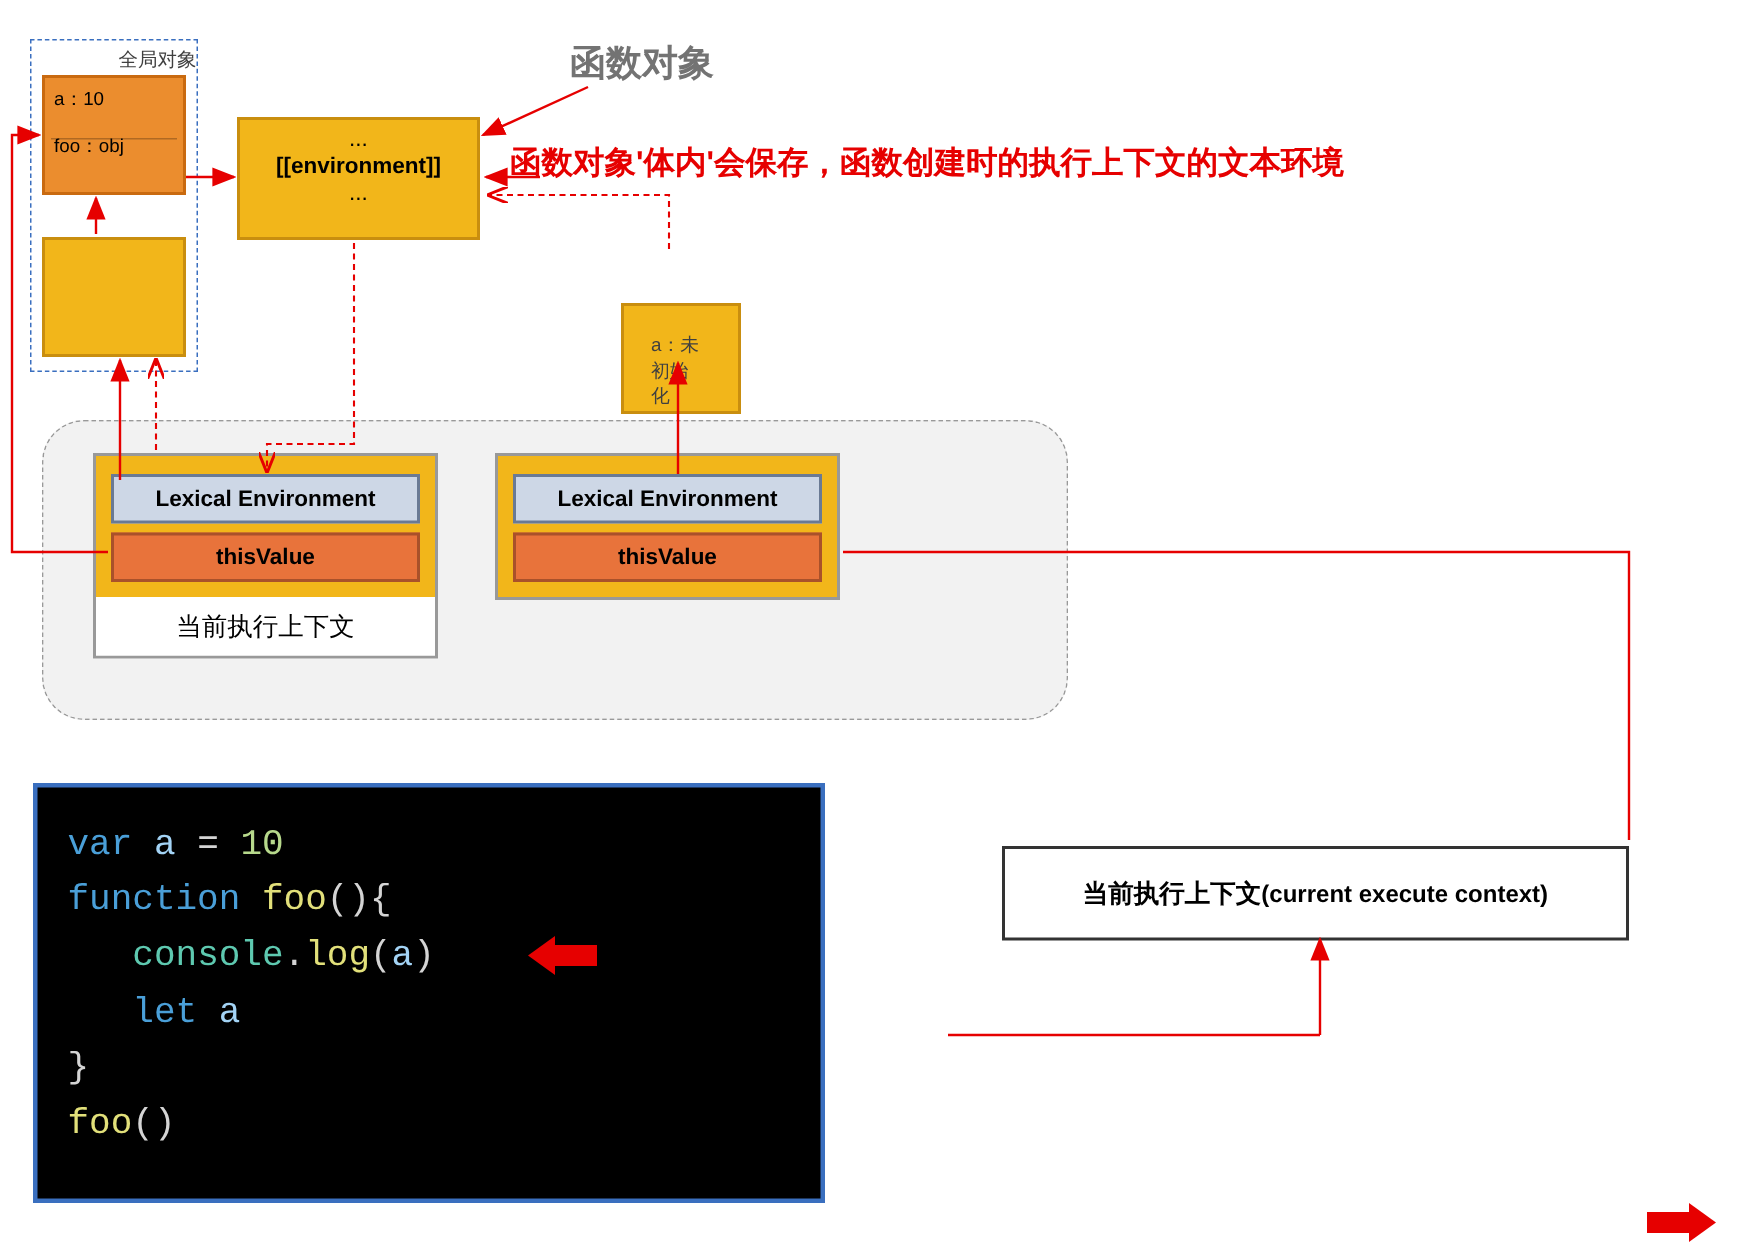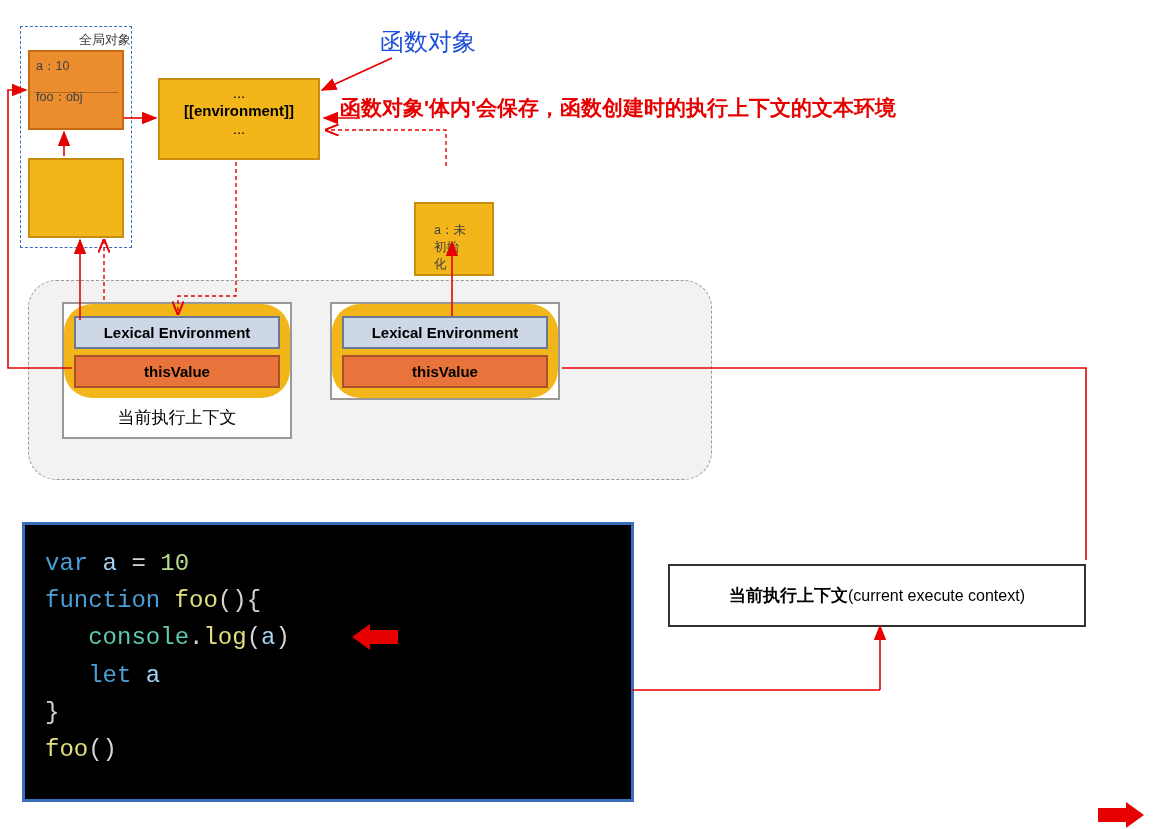--- a/index.html
+++ b/index.html
@@ -6,21 +6,21 @@
   body {
     margin: 0;
     padding: 0;
     width: 1174px;
     height: 829px;
     position: relative;
     font-family: "Microsoft YaHei", Arial, sans-serif;
     background: #fff;
   }
   .abs { position: absolute; }
-  .title { font-size: 24px; color: #1d4ed8; font-weight: 400; }
+  .title { font-size: 24px; color: #737373; font-weight: 700; }
   .red-text { color: #e60000; font-weight: 600; font-size: 21px; }
   .dashed-box {
     border: 1.5px dashed #3a6fbf;
     background: #fff;
   }
   .small-label { font-size: 13px; text-align: right; color: #404040; }
   .orange-box {
     background: #eb8d2e;
     border: 2px solid #c96a10;
   }
@@ -38,21 +38,20 @@
     border: 1.5px dashed #999;
     border-radius: 28px;
   }
   .exec-ctx {
     background: #fff;
     border: 2px solid #999;
   }
   .exec-ctx .header {
     background: #f2b61a;
     padding: 12px 10px 10px;
-    border-radius: 28px;
   }
   .lex-env {
     background: #cdd7e6;
     border: 2px solid #6a7a94;
     text-align: center;
     font-size: 15px;
     font-weight: 600;
     padding: 6px 4px;
     margin-bottom: 6px;
   }
@@ -88,22 +87,22 @@
   .obj { color: #5ec9b0; }
   .dim { color: #d4d4d4; }
   .cur-box {
     background: #fff;
     border: 2px solid #333;
     text-align: center;
     font-size: 17px;
     font-weight: 700;
     padding: 18px 10px;
   }
-  .cur-box .en { font-weight: 400; font-size: 16px; }
-  .prop-text { font-size: 12.5px; color: #404040; font-weight: 500; }
+  .cur-box .en { font-weight: 700; font-size: 16px; }
+  .prop-text { font-size: 12.5px; color: #000000; font-weight: 500; }
   .red-arrow-big {
     width: 46px; height: 22px;
     position: relative;
   }
   .red-arrow-big::before{
     content:""; position:absolute; left:0; top:4px;
     width:28px; height:14px; background:#e60000;
   }
   .red-arrow-big::after{
     content:""; position:absolute; left:28px; top:-2px;
@@ -153,21 +152,21 @@
   <div class="exec-label">当前执行上下文</div>
 </div>
 
 <div class="abs exec-ctx" style="left:330px; top:302px; width:230px;">
   <div class="header">
     <div class="lex-env">Lexical Environment</div>
     <div class="this-val">thisValue</div>
   </div>
 </div>
 
-<div class="abs code-block" style="left:22px; top:522px; width:612px; height:280px;"><span class="kw">var</span><span class="id"> a </span><span class="dim">= </span><span class="num">10</span>
+<div class="abs code-block" style="left:22px; top:522px; width:528px; height:280px;"><span class="kw">var</span><span class="id"> a </span><span class="dim">= </span><span class="num">10</span>
 <span class="kw">function</span><span class="fn"> foo</span><span class="dim">(){</span>
 <span>   </span><span class="obj">console</span><span class="dim">.</span><span class="fn">log</span><span class="dim">(</span><span class="id">a</span><span class="dim">)</span>
 <span>   </span><span class="kw">let</span><span class="id"> a</span>
 <span class="dim">}</span>
 <span class="fn">foo</span><span class="dim">()</span></div>
 
 <div class="abs red-arrow-big" style="left:352px; top:626px; transform:scaleX(-1);"></div>
 
 <div class="abs cur-box" style="left:668px; top:564px; width:418px;">
   <span>当前执行上下文</span><span class="en">(current  execute  context)</span>

